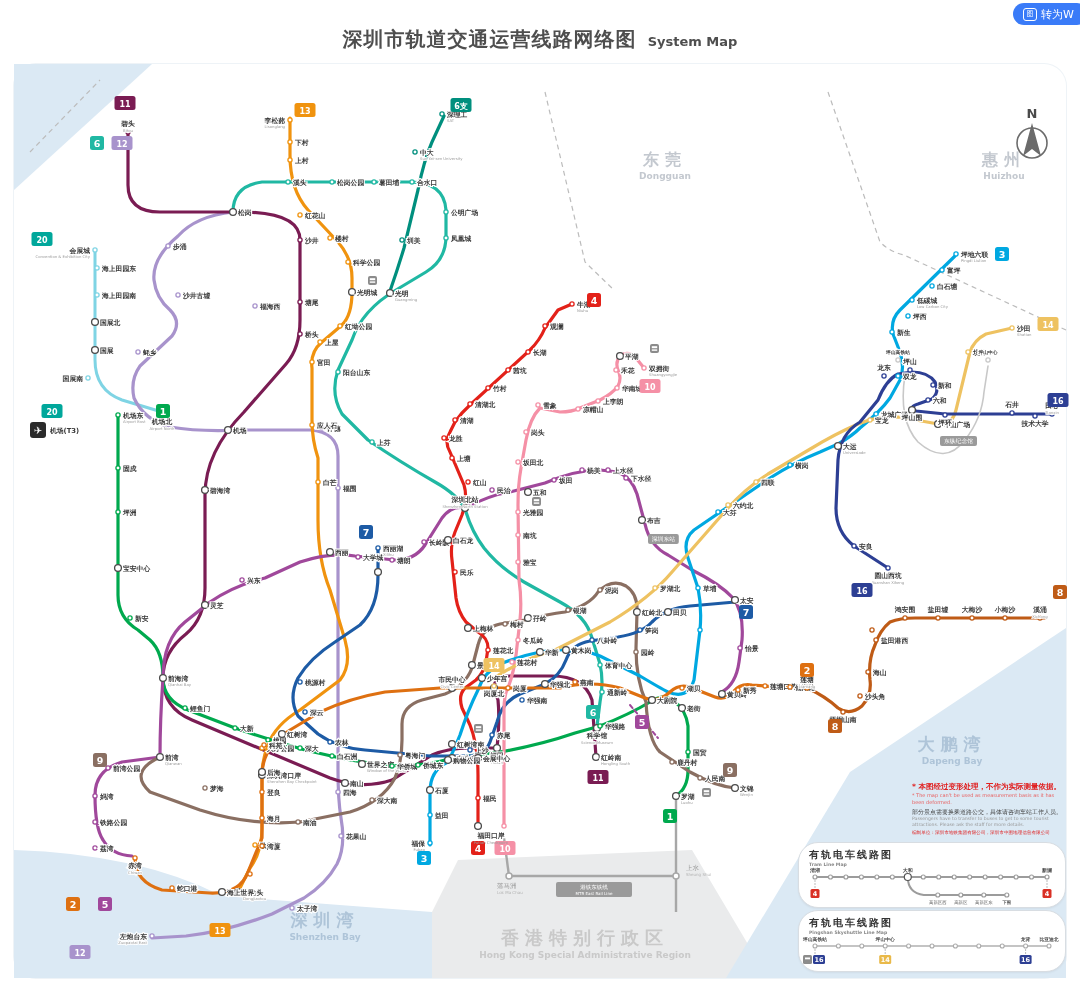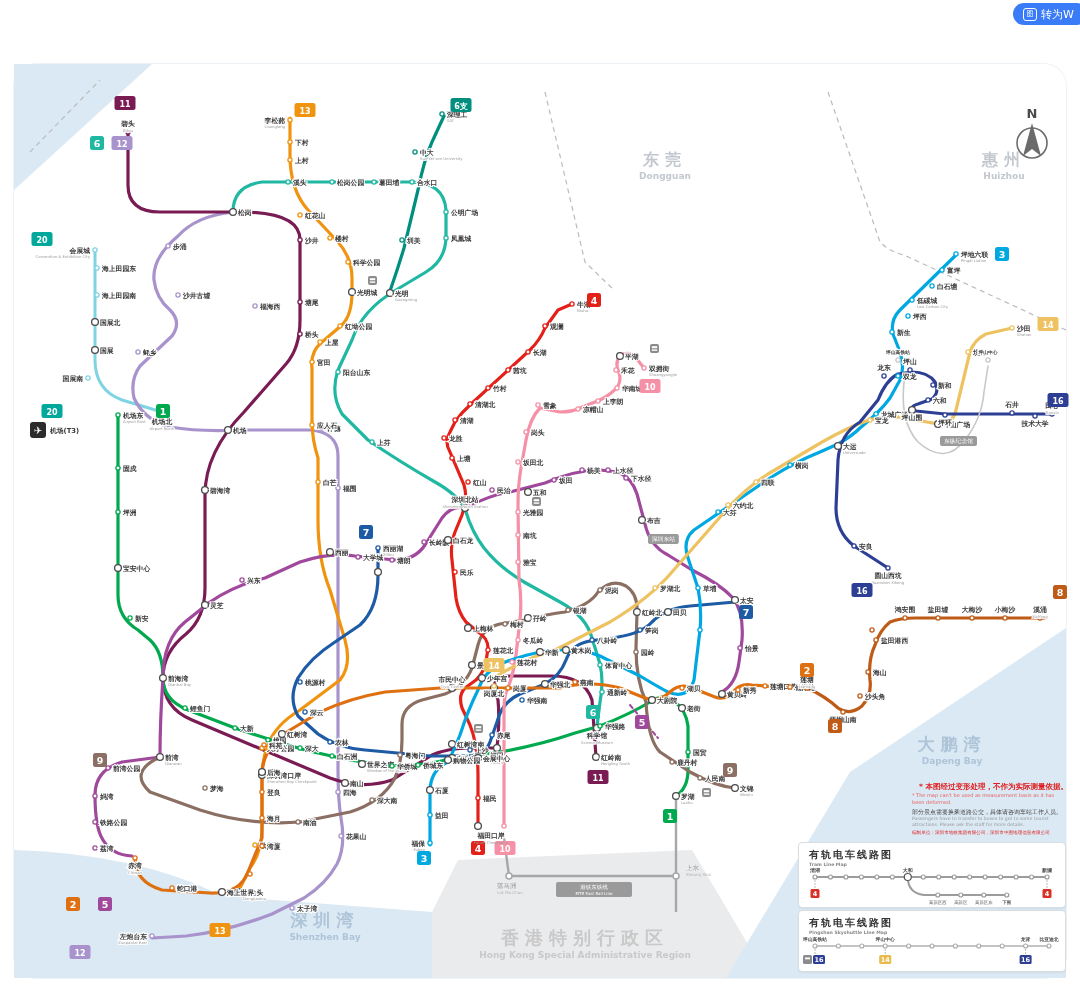--- a/index.html
+++ b/index.html
@@ -5,26 +5,26 @@
   html,body{margin:0;padding:0;background:#fff;font-family:"DejaVu Sans","Liberation Sans",sans-serif;}
   #stage{position:relative;width:1080px;height:984px;background:#fff;overflow:hidden;}
   #sheet{position:absolute;left:14px;top:64px;width:1052px;height:914px;background:#fff;border-radius:22px;box-shadow:0 0 0 1px #eef3f7;}
   #mapsvg{position:absolute;left:0;top:0;}
   #titlebar{position:absolute;top:26px;left:0;width:100%;text-align:center;}
   #titlebar .zh{font-size:20px;font-weight:bold;color:#4e4e4e;letter-spacing:1px;}
   #titlebar .en{font-size:13px;font-weight:bold;color:#4e4e4e;margin-left:6px;}
   #pill{position:absolute;top:3px;right:-8px;background:#3a7bf8;color:#fff;border-radius:14px;height:22px;display:flex;align-items:center;padding:0 14px 0 10px;font-size:11px;gap:4px;}
   #pill .ic{display:inline-block;border:1px solid #fff;border-radius:3px;width:12px;height:11px;font-size:7px;line-height:11px;text-align:center;}
   .notebox{position:absolute;left:912px;top:782px;width:156px;font-size:6px;line-height:1.35;}
-  .notebox .r1{color:#e02020;font-size:7.5px;font-weight:bold;text-align:right;}
+  .notebox .r1{color:#e02020;font-size:7.5px;font-weight:bold;}
   .notebox .r2{color:#e86060;font-size:5px;}
   .notebox .b1{color:#444;font-size:6px;margin-top:2px;}
   .notebox .b2{color:#999;font-size:4.6px;}
   .notebox .r3{color:#e02020;font-size:4.6px;margin-top:2px;}
-  .legendbox{position:absolute;background:#fff;border:1px solid #d8dde2;border-radius:4px;box-shadow:0 1px 2px rgba(0,0,0,.05);}
+  .legendbox{position:absolute;background:#fff;border:1px solid #d8dde2;border-radius:20px;box-shadow:0 1px 2px rgba(0,0,0,.05);}
   #legend-tram{left:798px;top:842px;width:266px;height:64px;}
   #legend-yunba{left:798px;top:910px;width:266px;height:60px;}
   .legendbox h4{margin:5px 0 0 10px;font-size:10px;color:#333;letter-spacing:2px;}
   .legendbox .len{margin:0 0 0 10px;font-size:4.6px;color:#888;font-weight:bold;}
   .lsvg{position:absolute;left:2px;top:22px;}
   text{font-family:"DejaVu Sans","Liberation Sans",sans-serif;}
 </style>
 </head>
 <body>
 
@@ -652,20 +652,24 @@
       <text x="663.4" y="541" text-anchor="middle" font-size="5.8" fill="#fff">深圳东站</text>
       <rect x="940" y="436" width="37" height="10" rx="2" fill="#9a9a9a"></rect>
       <text x="958.5" y="443" text-anchor="middle" font-size="5.8" fill="#fff">东纵纪念馆</text>
       <text x="491" y="838" text-anchor="middle" font-size="6.8" fill="#3a3a3a" font-weight="600" paint-order="stroke" stroke="#fff" stroke-width="2.2">福田口岸</text>
       <text x="491" y="843.5" text-anchor="middle" font-size="3.8" fill="#9a9a9a">Futian Checkpoint</text>
       <circle cx="1032" cy="143" r="15" fill="none" stroke="#6b6b6b" stroke-width="1.6"></circle>
       <path d="M1032,123 L1041,156 L1032,149 L1023,156 Z" fill="#6b6b6b"></path>
       <text x="1032" y="118" text-anchor="middle" font-size="13" font-weight="bold" fill="#4a4a4a">N</text>
     </svg>
 
+  <div id="titlebar">
+    <span class="zh">深圳市轨道交通运营线路网络图</span>
+    <span class="en">System Map</span>
+  </div>
 
   <div id="pill">
     <span class="ic">图</span>
     <span>转为W</span>
   </div>
 
   <div class="notebox">
     <div class="r1">* 本图经过变形处理，不作为实际测量依据。</div>
     <div class="r2">* The map can't be used as measurement basis as it has been deformed.</div>
     <div class="b1">部分景点需要换乘道路公交，具体请咨询车站工作人员。</div>

